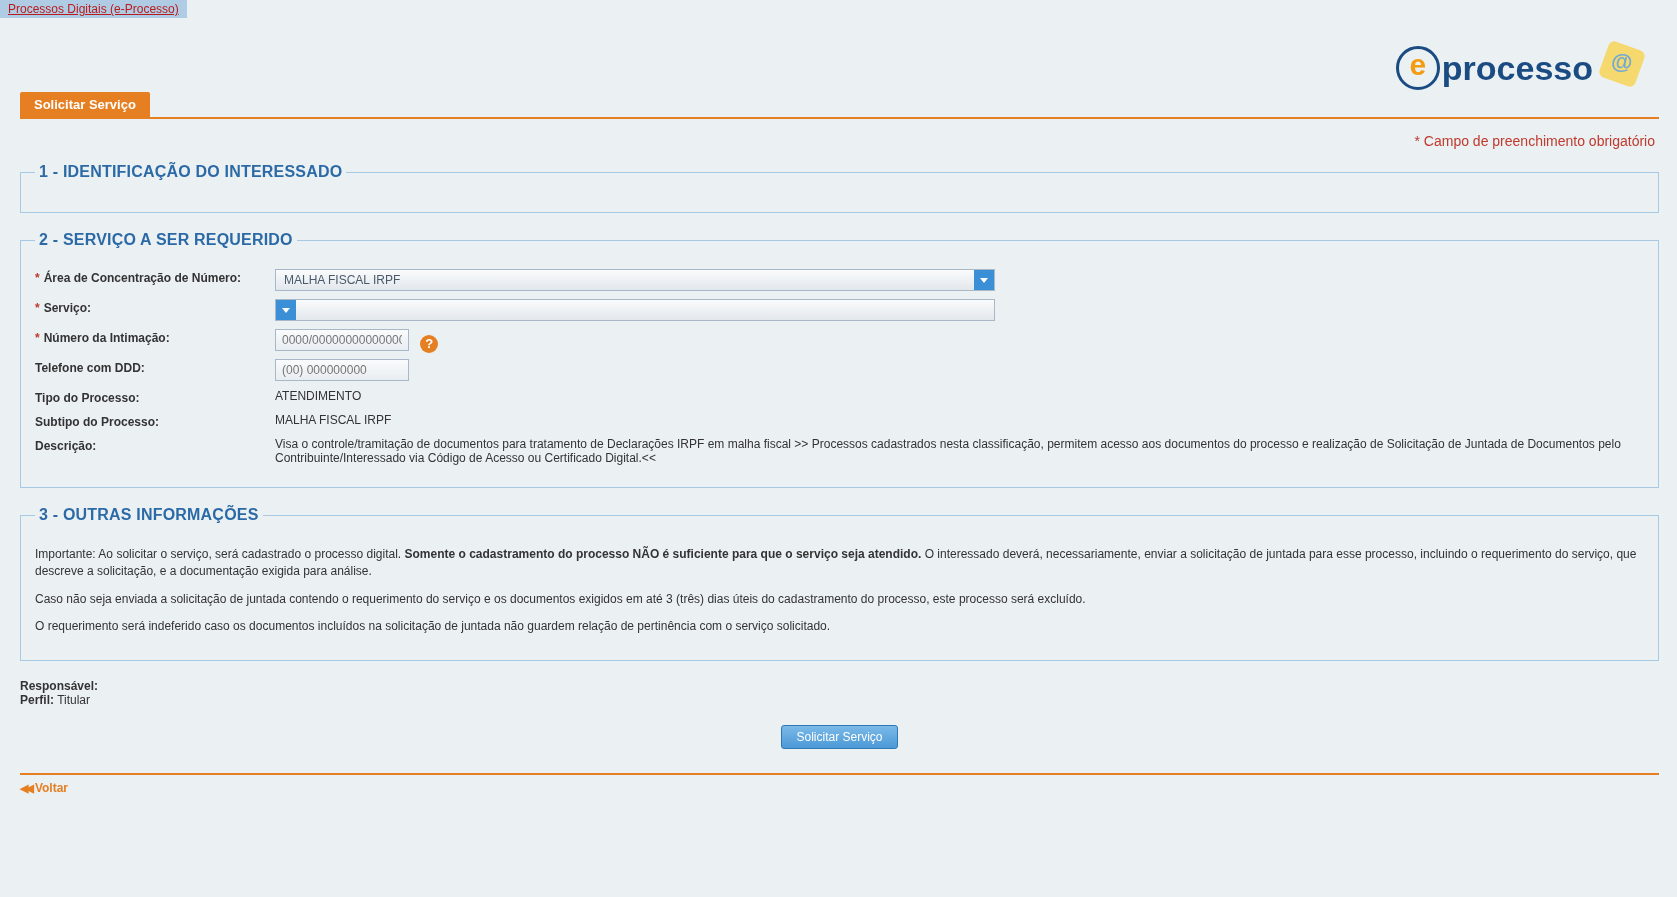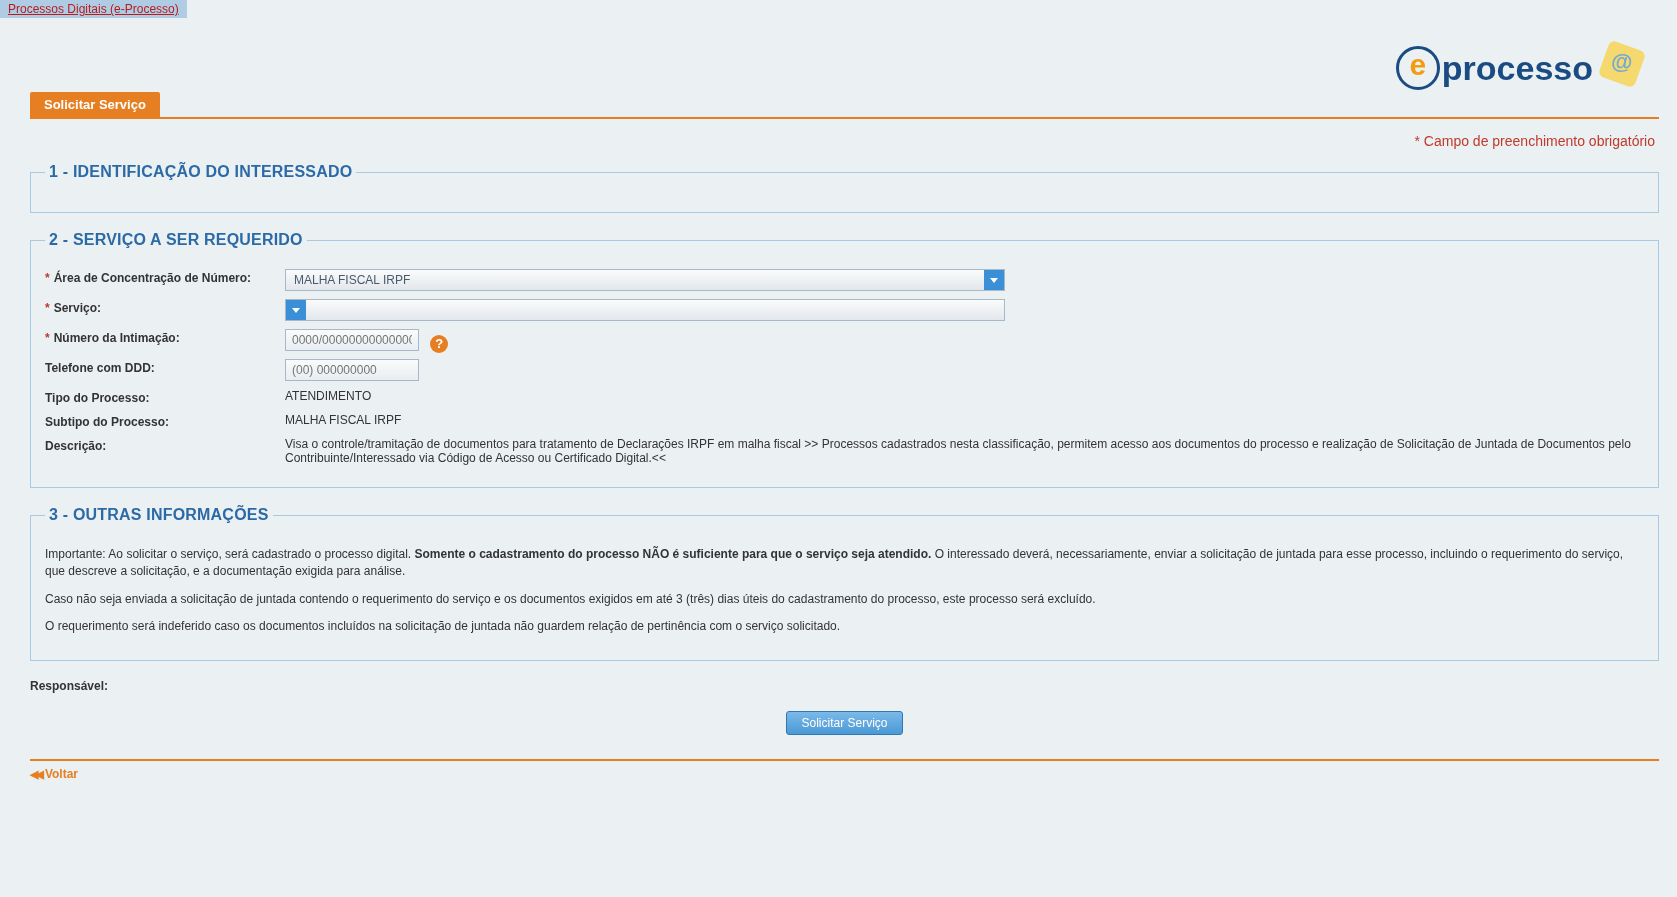--- a/index.html
+++ b/index.html
@@ -12,22 +12,21 @@
   .top-bar {
     background: #afcce4;
     padding: 2px 8px;
     font-size: 12px;
     color: #b91c1c;
     display: inline-block;
     text-decoration: underline;
   }
   .container {
     background: #ebf0f3;
-    padding: 0 18px 10px 4px;
-    margin-left: 26px;
+    padding: 0 18px 10px 20px;
   }
   .header-row {
     display: flex;
     justify-content: flex-end;
     align-items: flex-end;
     position: relative;
     height: 70px;
   }
   .logo {
     position: absolute;
@@ -323,20 +322,21 @@
     <legend>3 - OUTRAS INFORMAÇÕES</legend>
     <p class="info-text">
       <span>Importante: Ao solicitar o serviço, será cadastrado o processo digital. </span><b>Somente o cadastramento do processo NÃO é suficiente para que o serviço seja atendido.</b><span> O interessado deverá, necessariamente, enviar a solicitação de juntada para esse processo, incluindo o requerimento do serviço, que descreve a solicitação, e a documentação exigida para análise.</span>
     </p>
     <p class="info-text">Caso não seja enviada a solicitação de juntada contendo o requerimento do serviço e os documentos exigidos em até 3 (três) dias úteis do cadastramento do processo, este processo será excluído.</p>
     <p class="info-text">O requerimento será indeferido caso os documentos incluídos na solicitação de juntada não guardem relação de pertinência com o serviço solicitado.</p>
   </fieldset>
 
   <div class="bottom-meta">
     <div><b>Responsável:</b></div>
+    <div><b>Perfil:</b> <span>Titular</span></div>
   </div>
 
   <div class="submit-row">
     <button class="submit-btn">Solicitar Serviço</button>
   </div>
 
   <div class="footer-divider"></div>
   <div class="back-link">
     <span class="back-arrows">◀◀</span>
     <span>Voltar</span>

